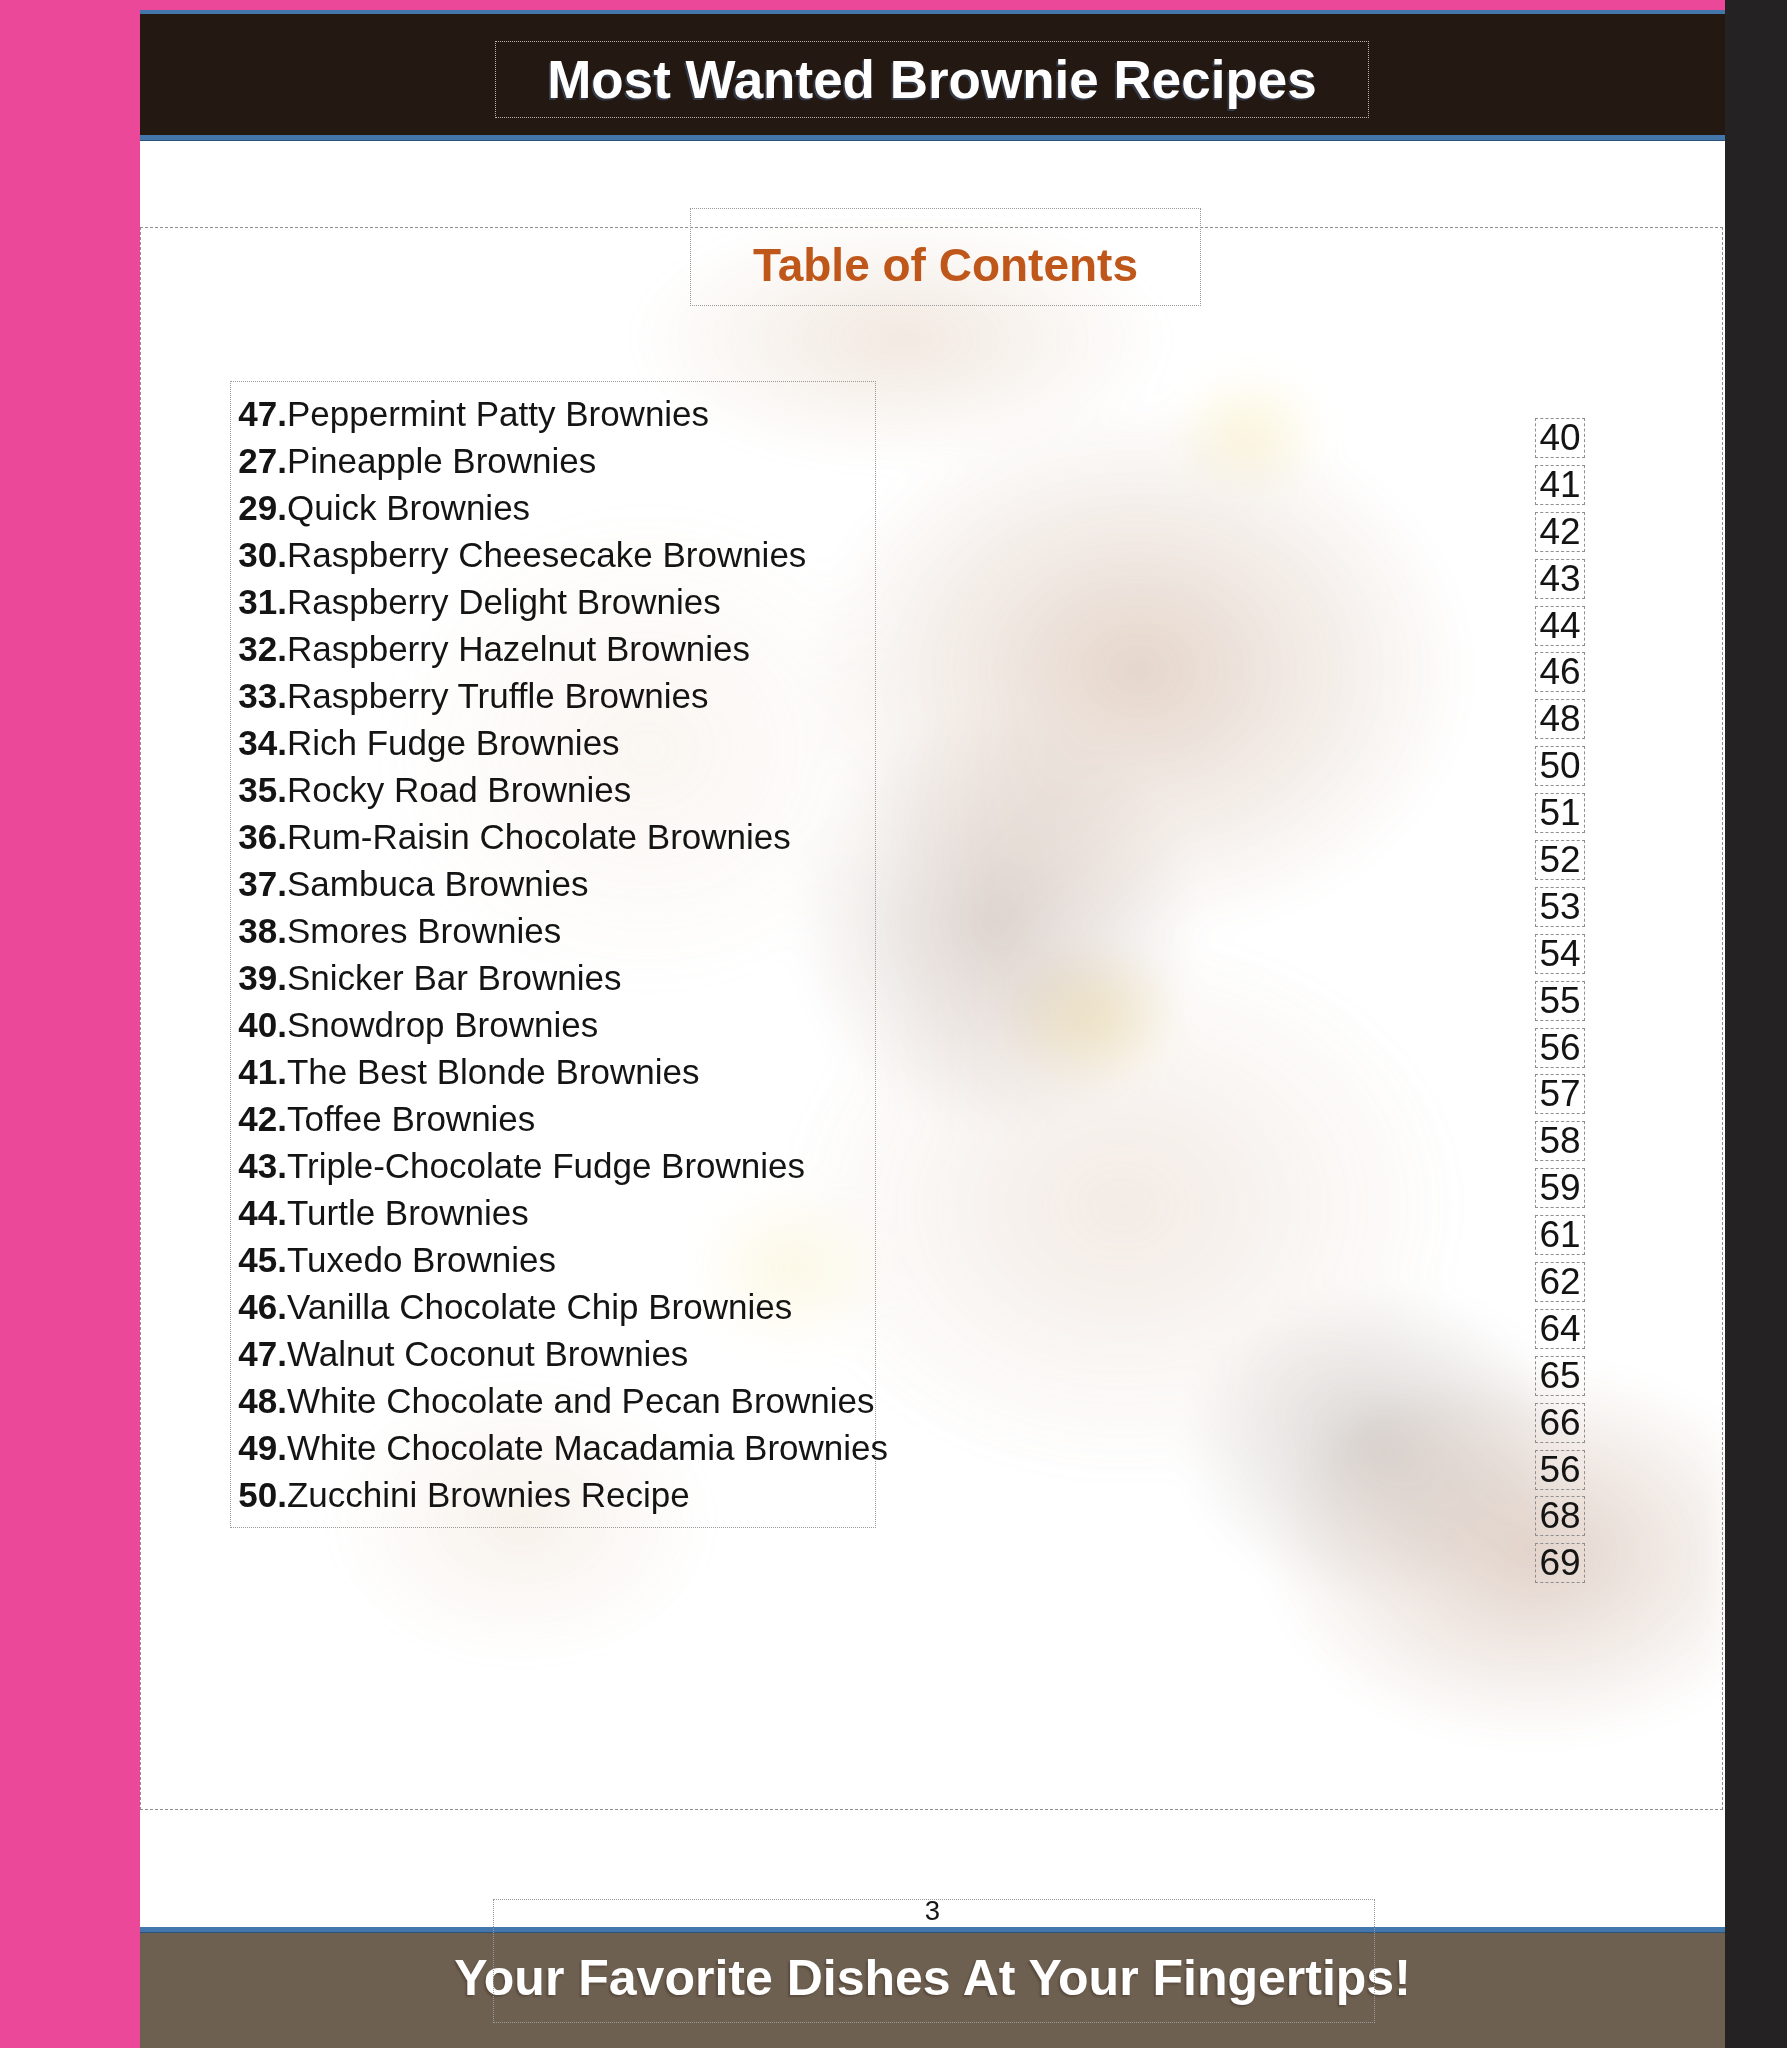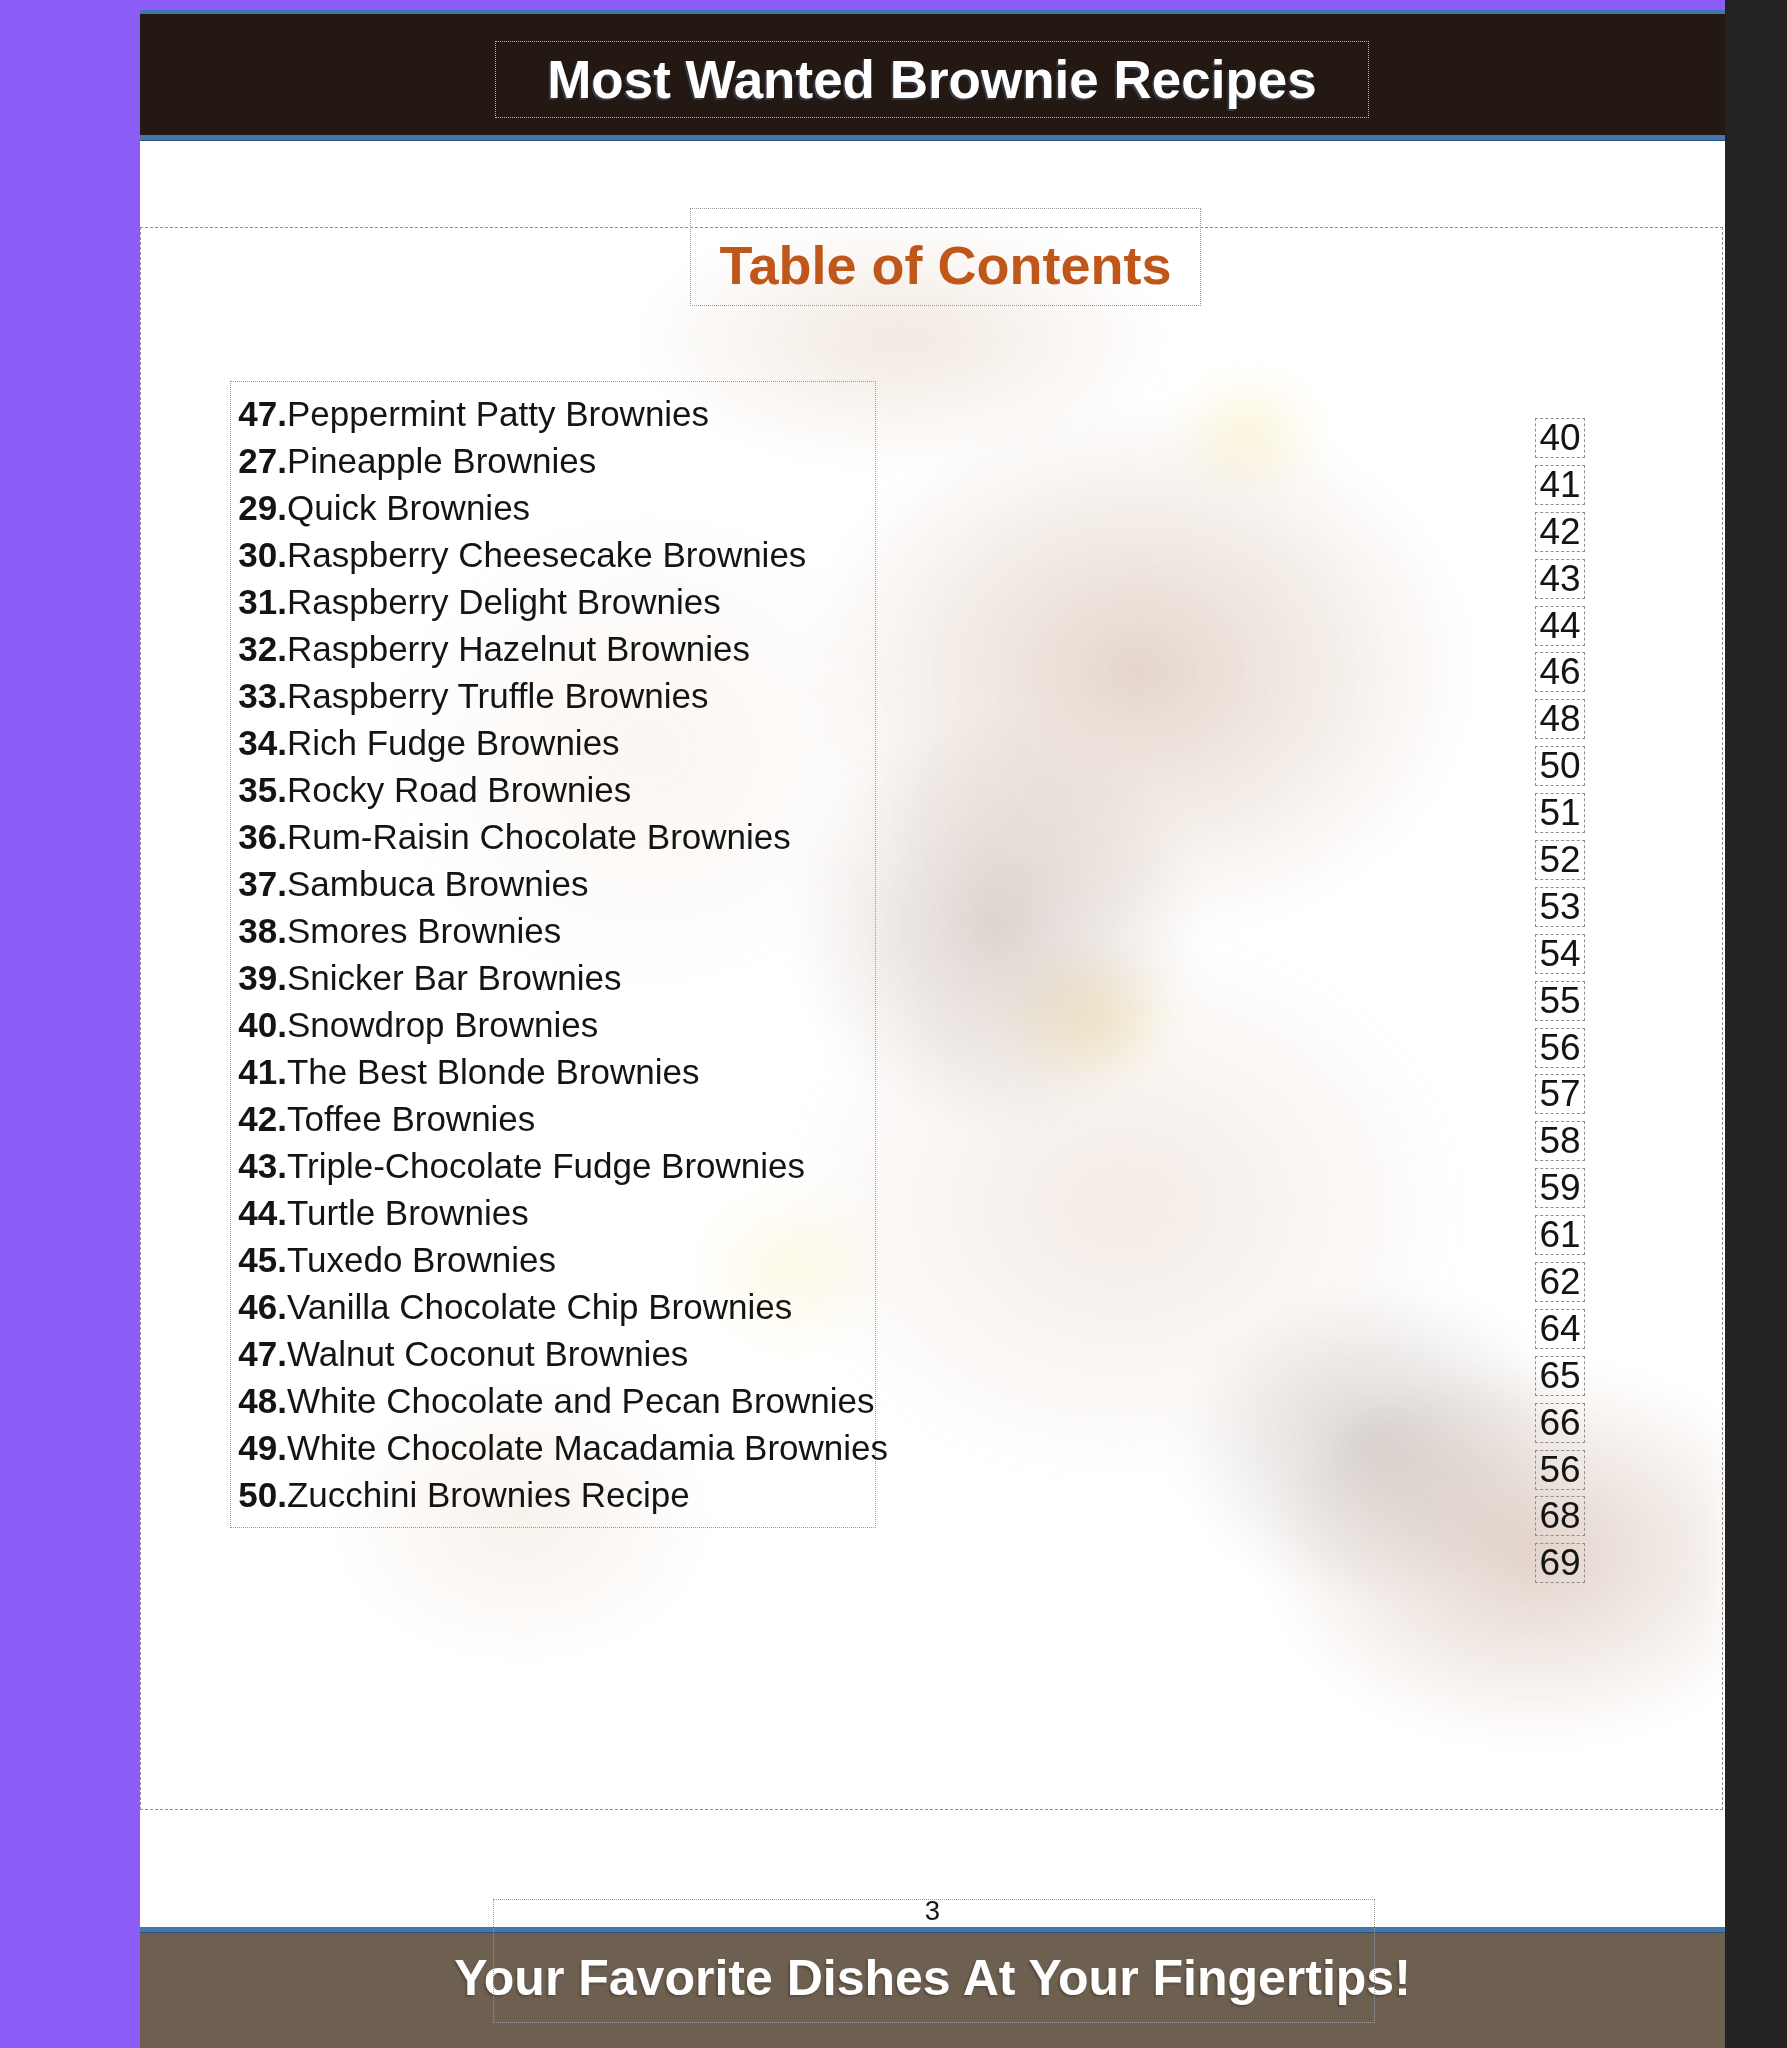--- a/index.html
+++ b/index.html
@@ -1,16 +1,16 @@
 <!DOCTYPE html>
 <html style="font-size:14.7px"><head>
 <meta charset="utf-8">
 <style>
   html,body{margin:0;padding:0;background:#141212;}
-  .canvas{position:relative;width:1787px;height:2049px;background:#8b5cf6;overflow:hidden;
+  .canvas{position:relative;width:1787px;height:2049px;background:#ec4899;overflow:hidden;
           font-family:"Liberation Sans",sans-serif;}
   .margin-right{position:absolute;right:0;top:0;width:62px;height:2049px;background:#242222;}
   .page{position:absolute;left:140px;top:10px;width:1585px;height:2039px;background:#ffffff;overflow:hidden;}
 
   
   .blue-rule{position:absolute;left:0;width:1585px;height:4.6px;background:#4377AC;border-bottom:0.9px solid #2d5478;}
   .rule-top{top:0;height:3.7px;}
   .rule-header-bottom{top:125px;}
   .rule-footer{top:1917px;}
 
@@ -38,21 +38,21 @@
       radial-gradient(478px 386px at 62% 62%, rgba(196,156,128,.34), rgba(196,156,128,0) 72%);
   }
 
   
   .content-frame{position:absolute;left:0;top:217px;width:1581px;height:1581px;
                  border:1.8px dashed #8f8f8f;z-index:1;}
 
   
   .toc-heading-box{position:absolute;left:550px;top:198px;width:509px;height:96px;
                    border:1.8px dotted #9a9a9a;z-index:2;display:flex;align-items:flex-end;justify-content:center;}
-  .toc-heading{color:#C0571A;font-size:54px;font-weight:bold;line-height:79px;white-space:nowrap;}
+  .toc-heading{color:#C0571A;font-size:46px;font-weight:bold;line-height:79px;white-space:nowrap;}
 
   
   .toc-list{position:absolute;left:90px;top:371px;width:637px;z-index:2;
             border:1.8px dotted #9a9a9a;padding:8.3px 0 9.2px 7.3px;overflow:visible;}
   .toc-row{line-height:47px;font-size:35px;color:#141414;white-space:nowrap;}
   .toc-num{font-weight:bold;}
   .toc-title{font-weight:normal;}
 
   
   .pagenum-col{position:absolute;left:1395px;top:408px;width:51px;z-index:2;}

